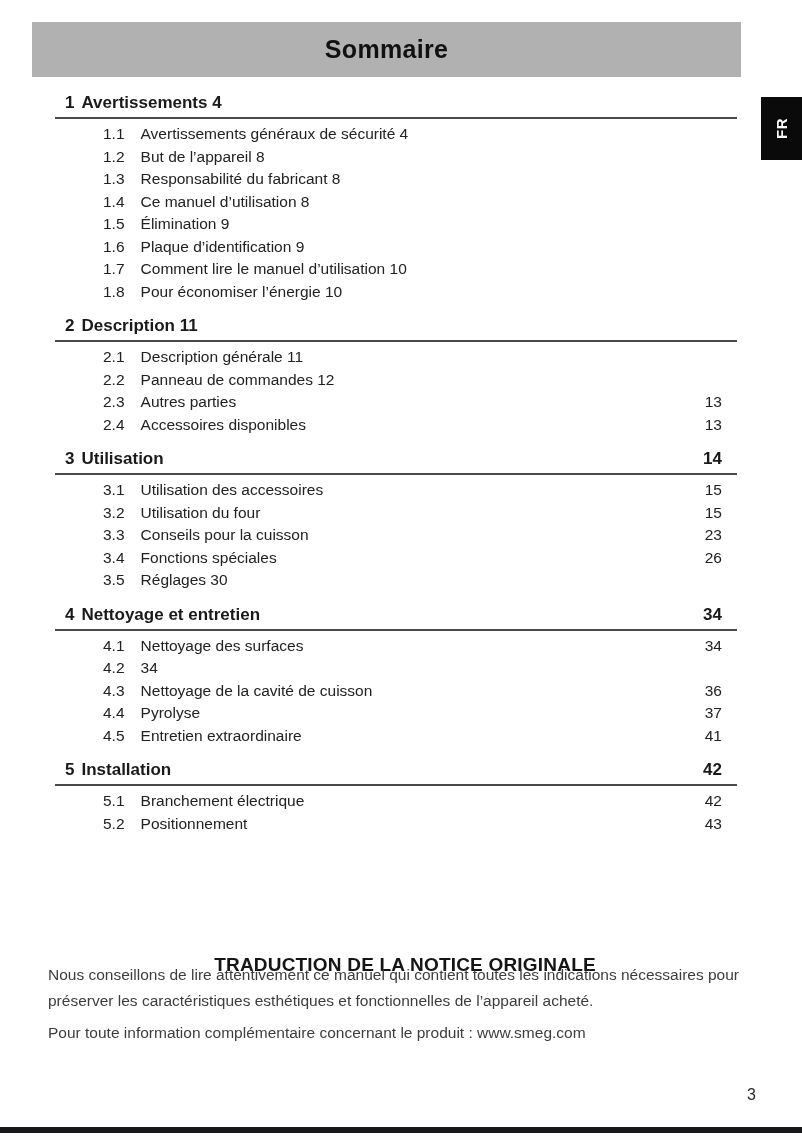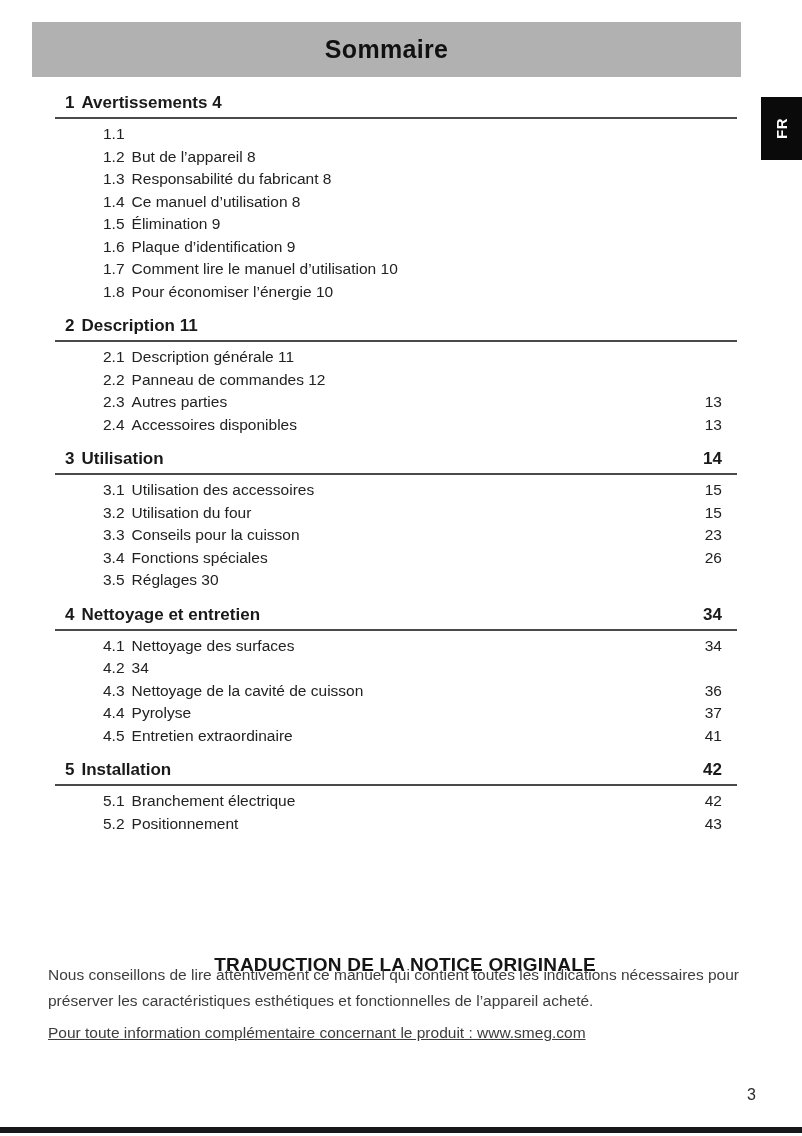--- a/index.html
+++ b/index.html
@@ -57,35 +57,36 @@
   }
   .toc-head .sec-num { margin-right: 7px; }
   .toc-head .sec-title { flex: 1; }
   .toc-head .sec-page { }
   .toc-items { padding-top: 4px; }
   .toc-item {
     display: flex; align-items: baseline;
     font-size: 15.5px; line-height: 22.5px;
     padding: 0 15px 0 48px;
     color: #222222;
+    gap: 9px;
   }
   .toc-item .item-num { margin-right: 7px; }
   .toc-item .item-title { flex: 1; }
   .toc-item .item-page { text-align: right; }
 
   .footer-heading {
     position: absolute; left: 4px; top: 954px; width: 802px;
     text-align: center; font-weight: bold; font-size: 19px;
     letter-spacing: 0.2px; color: #151515;
   }
   .footer-paragraphs {
     position: absolute; left: 48px; top: 962px; width: 712px;
     font-size: 15.5px; line-height: 26px; color: var(--body-ink);
   }
-  .footer-paragraphs p + p { margin-top: 6px; text-decoration: underline; }
+  .footer-paragraphs p + p { margin-top: 6px; }
 
   .page-number {
     position: absolute; right: 46px; top: 1086px;
     font-size: 16px; color: #2b2b2b;
   }
 
   .bottom-bar {
     position: absolute; left: 0; top: 1127px;
     width: 802px; height: 6px;
     background: var(--bottom-bar);
@@ -104,20 +105,21 @@
 
 <div class="toc" id="toc">
     <div class="toc-section">
       <div class="toc-head">
         <span class="sec-num">1</span>
         <span class="sec-title">Avertissements 4</span>
       </div>
       <div class="toc-items">
         <div class="toc-item">
           <span class="item-num">1.1</span>
+          <span class="item-title">Avertissements généraux de sécurité 4</span>
         </div>
         <div class="toc-item">
           <span class="item-num">1.2</span>
           <span class="item-title">But de l’appareil 8</span>
         </div>
         <div class="toc-item">
           <span class="item-num">1.3</span>
           <span class="item-title">Responsabilité du fabricant 8</span>
         </div>
         <div class="toc-item">

